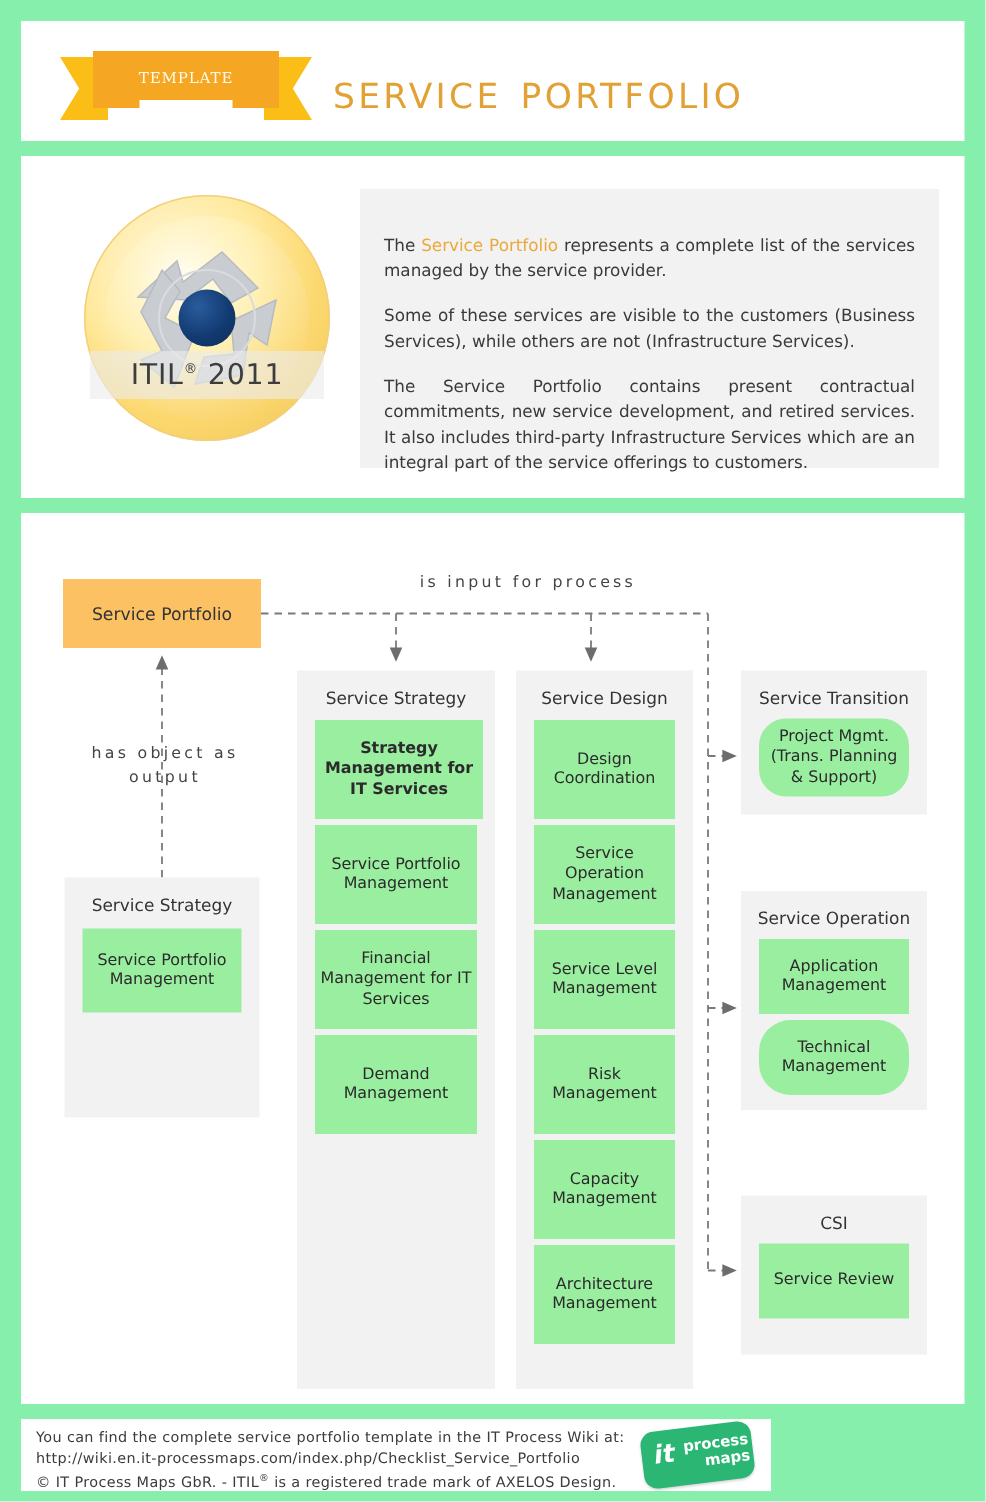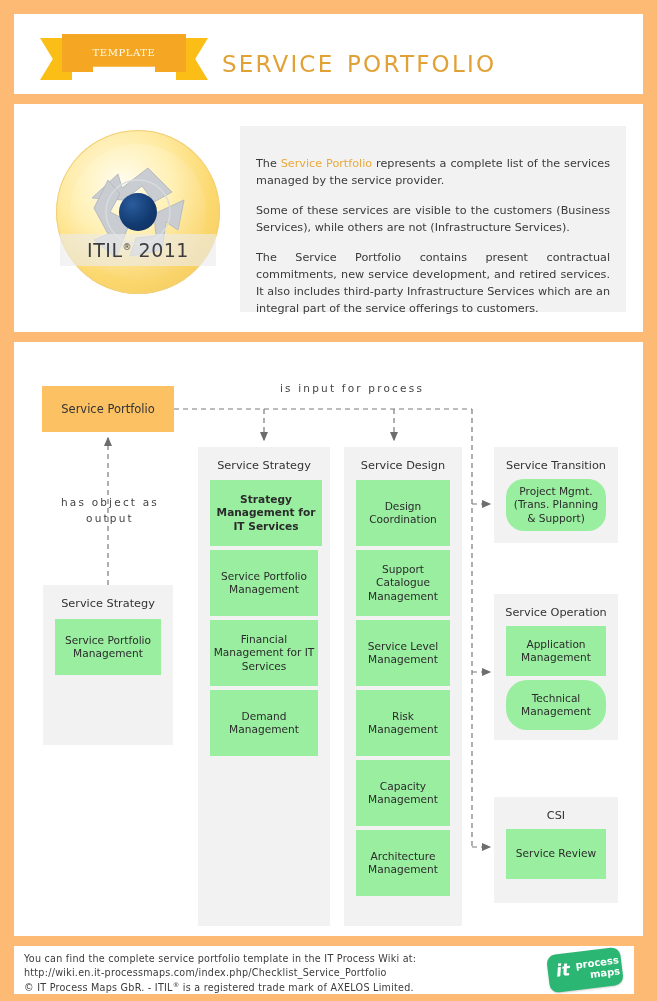--- a/index.html
+++ b/index.html
@@ -2,21 +2,21 @@
 <html><head>
 <meta charset="utf-8">
 <style>
   * { box-sizing: border-box; margin: 0; padding: 0; }
   html, body {
     width: 657px; height: 1001px;
     background: #efefef;
     font-family: "DejaVu Sans", "Liberation Sans", sans-serif;
     overflow: hidden;
   }
-  .page { position: relative; width: 657px; height: 1001px; background: #fdba74; }
+  .page { position: relative; width: 657px; height: 1001px; background: #86efac; }
 
   
   .header-card {
     position: absolute; left: 14px; top: 14px;
     width: 629px; height: 80px;
     background: #ffffff;
   }
   .ribbon { position: absolute; left: 26px; top: 20px; width: 168px; height: 46px; }
   .ribbon .tail-l, .ribbon .tail-r {
     position: absolute; top: 4px; width: 32px; height: 42px; background: #fbbe17;
@@ -128,21 +128,21 @@
   #g-ss-left { left: 29px; top: 243px; width: 130px; height: 160px; }
   #g-ss      { left: 184px; top: 105px; width: 132px; height: 479px; }
   #g-sd      { left: 330px; top: 105px; width: 118px; height: 479px; }
   #g-st      { left: 480px; top: 105px; width: 124px; height: 96px; }
   #g-so      { left: 480px; top: 252px; width: 124px; height: 146px; }
   #g-csi     { left: 480px; top: 455px; width: 124px; height: 106px; }
 
   
   .footer-card {
     position: absolute; left: 14px; top: 946px;
-    width: 620px; height: 48px; background: #ffffff;
+    width: 500px; height: 48px; background: #ffffff;
   }
   .footer-text { position: absolute; left: 10px; top: 6px; }
   .footer-text div {
     font-size: 9.6px; line-height: 13.5px; color: #3b3b3b;
     letter-spacing: .25px;
     font-family: "DejaVu Sans", "Liberation Sans", sans-serif;
   }
   .footer-text sup { font-size: 6.5px; vertical-align: super; }
   .itpm-logo {
     position: absolute; right: 12px; top: 5px; width: 74px; height: 38px;
@@ -262,21 +262,21 @@
             <span>Demand Management</span>
           </div>
       </div>
 
       <div class="group" id="g-sd">
         <div class="g-title">Service Design</div>
         <div class="proc" style="left:12px; top:33px; width:94px; height:66px;">
             <span>Design Coordination</span>
           </div>
         <div class="proc" style="left:12px; top:103px; width:94px; height:66px;">
-            <span>Support Catalogue Management</span>
+            <span>Service Operation Management</span>
           </div>
         <div class="proc" style="left:12px; top:173px; width:94px; height:66px;">
             <span>Service Level Management</span>
           </div>
         <div class="proc" style="left:12px; top:243px; width:94px; height:66px;">
             <span>Risk Management</span>
           </div>
         <div class="proc" style="left:12px; top:313px; width:94px; height:66px;">
             <span>Capacity Management</span>
           </div>
@@ -309,21 +309,21 @@
           </div>
       </div>
 
     </div>
   </div>
 
   <div class="footer-card">
     <div class="footer-text">
       <div>You can find the complete service portfolio template in the IT Process Wiki at:</div>
       <div>http://wiki.en.it-processmaps.com/index.php/Checklist_Service_Portfolio</div>
-      <div><span>© IT Process Maps GbR. - ITIL</span><sup>®</sup><span> is a registered trade mark of AXELOS Limited.</span></div>
+      <div><span>© IT Process Maps GbR. - ITIL</span><sup>®</sup><span> is a registered trade mark of AXELOS Design.</span></div>
     </div>
     <div class="itpm-logo">
       <div class="plate"></div>
       <div class="it">it</div>
       <div class="pm">
         <i>process</i>
         <i>maps</i>
       </div>
     </div>
   </div>

